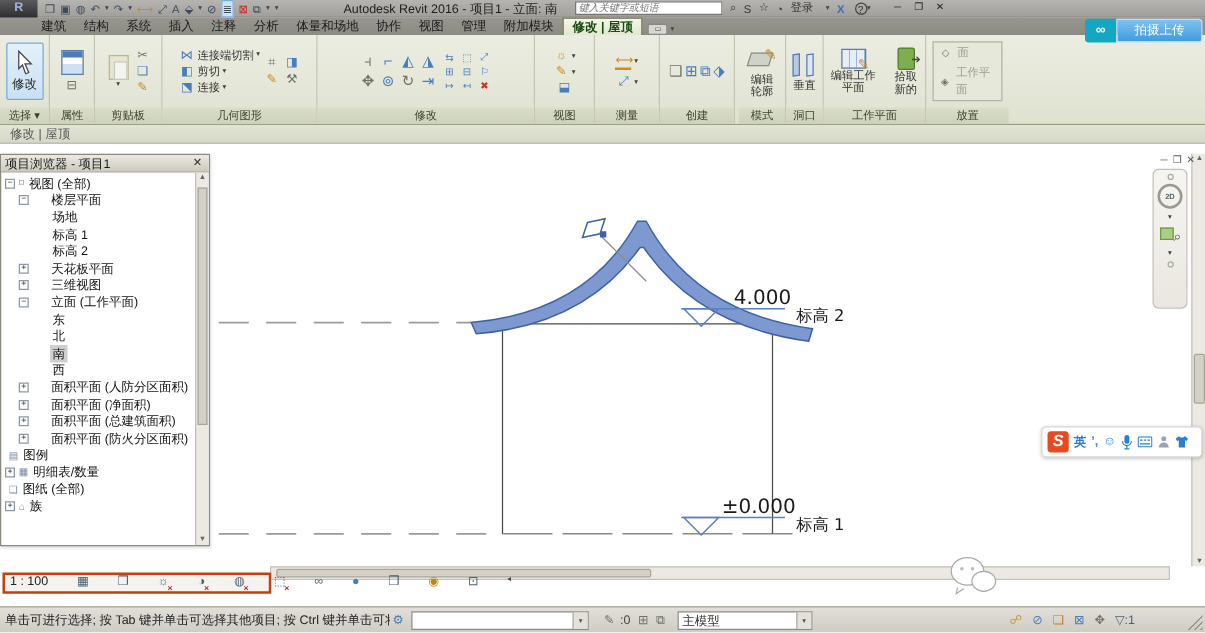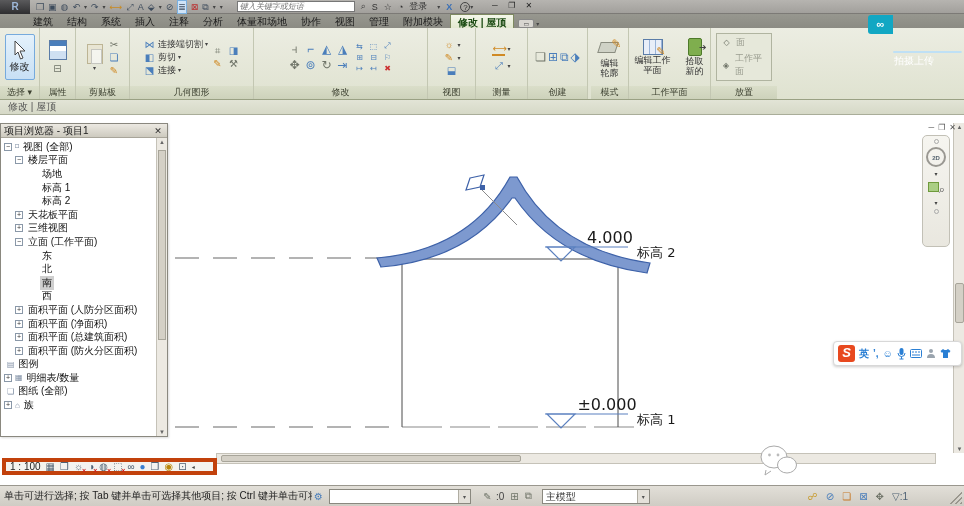--- a/index.html
+++ b/index.html
@@ -25,21 +25,21 @@
   
   #tabrow { left:0; top:14px; width:964px; height:14px; background:linear-gradient(#97978f,#8b8b83); display:flex; align-items:flex-end; z-index:35; }
   .rtab { padding:1px 7px; font-size:10px; color:#1a1a1a; height:14px; line-height:13px; }
   .rtab.active { background:linear-gradient(#f4f7ea,#e2e8cf); border:1px solid #7e8a60; border-bottom:none; color:#1a4a12; font-weight:bold; }
   #tab-extra { display:flex; align-items:center; margin-left:4px; gap:2px; }
   #camera-chip { width:16px; height:9px; background:#d8d6d0; border:1px solid #888; border-radius:2px; font-size:6px; line-height:8px; text-align:center; color:#444; }
 
   
   #capture { left:868px; top:15px; width:94px; height:19px; display:flex; z-index:60; }
   #capture-logo { width:25px; height:19px; background:#12a7c3; border-radius:3px 0 0 3px; color:#fff; font-size:11px; font-weight:bold; text-align:center; line-height:18px; }
-  #capture-btn { flex:1; background:linear-gradient(#7ec2f2,#3f9be0); border:1px solid #bfe0f5; border-radius:0 3px 3px 0; color:#fff; font-size:10px; line-height:17px;margin-top:36px; }
+  #capture-btn { flex:1; background:linear-gradient(#7ec2f2,#3f9be0); border:1px solid #bfe0f5; border-radius:0 3px 3px 0; color:#fff; font-size:10px; text-align:center; line-height:17px; }
 
   
   #ribbon { left:0; top:28px; width:964px; height:72px; background:linear-gradient(#ecede2,#dfe2d0); border-bottom:1px solid #9aa184; display:flex; z-index:30; }
   .panel { display:flex; flex-direction:column; border-right:1px solid #c3c7b2; }
   .panel-body { flex:1; display:flex; align-items:center; justify-content:center; gap:3px; padding:2px 3px; }
   .panel-label { height:13px; background:linear-gradient(#dadec9,#cdd2bb); font-size:9px; color:#3c4030; text-align:center; line-height:13px; white-space:nowrap; }
   .bigbtn { display:flex; flex-direction:column; align-items:center; justify-content:center; font-size:9px; color:#333; padding:1px 2px; }
   .smallcol { display:flex; flex-direction:column; gap:2px; }
   .si { font-size:10px; line-height:11px; color:#4a7ebb; text-align:center; width:13px; }
   .si.gray { color:#6f7468; }
@@ -85,39 +85,39 @@
   #zoomicon { width:18px; height:16px; position:relative; }
   #zoomicon .sq { position:absolute; left:1px; top:2px; width:11px; height:10px; background:#aace84; border:1px solid #6f9a3c; }
   #zoomicon .mg { position:absolute; right:0; bottom:0; font-size:11px; color:#555; }
   #vscroll { right:0; top:8px; width:11px; height:330px; background:#ece9e2; border-left:1px solid #c5c2b8; z-index:4; }
   #vscroll .thumb { position:absolute; left:1px; top:160px; width:9px; height:40px; background:#d4d0c6; border:1px solid #a8a59a; border-radius:2px; }
   #vscroll .arr { position:absolute; left:0; width:11px; text-align:center; font-size:6px; color:#666; }
   #hscroll { left:216px; top:338px; width:720px; height:11px; background:#ece9e2; border:1px solid #c5c2b8; z-index:4; }
   #hscroll .thumb { position:absolute; left:4px; top:1px; width:300px; height:7px; background:#d4d0c6; border:1px solid #a8a59a; border-radius:2px; }
 
   
-  #vcb { left:2px; top:458px; width:215px; height:17px; display:flex; align-items:center; gap:5px; background:#f4f3ef; border:4px solid #c2410c; padding:0 4px; z-index:20; }
+  #vcb { left:2px; top:458px; width:215px; height:17px; display:flex; gap:23px; background:#f4f3ef; border:2px solid #c2410c; padding:0 4px; z-index:20; }
   #vcb .scale { font-size:10px; color:#222; white-space:nowrap; }
   .vi { font-size:10px; color:#4f6274; position:relative; }
   .vi .x { position:absolute; right:-3px; bottom:-2px; color:#c22; font-size:7px; font-weight:bold; }
 
   
   #browser { left:0; top:123px; width:168px; height:314px; background:#fff; border:1px solid #8a887f; box-shadow:1px 1px 2px rgba(0,0,0,.15); z-index:10; display:flex; flex-direction:column; }
   #browser-title { height:14px; background:linear-gradient(#ece9e2,#cdcabf); border-bottom:1px solid #a8a59a; display:flex; align-items:center; padding:0 3px; }
   #browser-title .t { flex:1; font-size:10px; color:#1a1a1a; }
   #browser-close { font-size:9px; color:#333; width:12px; text-align:center; }
   #tree-wrap { flex:1; display:flex; overflow:hidden; }
   #tree { flex:1; padding-top:2px; }
   .trow { display:flex; align-items:center; height:13.6px; white-space:nowrap; }
   .trow .lbl { font-size:10px; color:#111; padding:0 2px; }
   .trow.selected .lbl { background:#cfcfcf; }
   .exp { width:8px; height:8px; border:1px solid #8a98a8; background:#fff; font-size:7px; line-height:6px; text-align:center; color:#333; margin-right:3px; flex:none; }
   .noexp { width:11px; flex:none; }
   .ti { font-size:8px; color:#7a8aa0; margin-right:2px; flex:none; }
-  .ind1 { margin-left:14px; } .ind2 { margin-left:28px; } .ind0 { margin-left:3px; }
+  .ind1 { margin-left:14px;gap:13px; } .ind2 { margin-left:28px; } .ind0 { margin-left:3px; }
   #tree-scroll { width:11px; background:#ece9e2; border-left:1px solid #c5c2b8; position:relative; }
   #tree-scroll .arr { position:absolute; left:0; width:10px; text-align:center; font-size:6px; color:#666; }
   #tree-scroll .thumb { position:absolute; left:1px; top:12px; width:8px; height:190px; background:#d4d0c6; border:1px solid #a8a59a; }
 
   
   #ime { left:833px; top:341px; width:129px; height:25px; background:#fff; border:1px solid #d8d8d8; border-radius:4px; box-shadow:0 1px 3px rgba(0,0,0,.2); display:flex; align-items:center; gap:4px; padding:0 4px; z-index:50; }
   #ime-logo { width:17px; height:17px; background:#e8491f; border-radius:3px; color:#fff; font-weight:bold; font-size:13px; text-align:center; line-height:16px; font-style:italic; }
   .ime-ic { color:#2a7fd4; font-size:10px; font-weight:bold; }
 
   
@@ -158,20 +158,21 @@
     <span class="qicon">A</span>
     <span class="qicon">⬙</span>
       <span class="caret">▾</span>
     <span class="qicon">⊘</span>
     <span class="qicon sel">≣</span>
     <span class="qicon red">⊠</span>
     <span class="qicon">⧉</span>
       <span class="caret">▾</span>
     <span class="caret">▾</span>
   </div>
+  <span id="titletext">Autodesk Revit 2016 - 项目1 - 立面: 南</span>
   <input id="searchbox" placeholder="键入关键字或短语" style="">
   <span class="tb-ic">⌕</span>
   <span class="tb-ic">S</span>
   <span class="tb-ic">☆</span>
   <span class="tb-ic">◔</span>
   <span class="tb-ic">登录</span>
   <span class="caret" style="margin-left:10px">▾</span>
   <span class="tb-ic" style="color:#3a6fb5;font-weight:bold">X</span>
   <div id="help-circ">?</div>
   <span class="caret">▾</span>
@@ -344,20 +345,30 @@
     <div class="panel-body" style="flex-direction:column;gap:1px">
       <div class="roofpen">
           <div class="shape"></div>
           <span class="pen">✎</span>
         </div>
       <div class="vertlabel" style="width:26px">编辑轮廓</div>
     </div>
     <div class="panel-label">模式</div>
   </div>
 
+  <div class="panel" style="width:30px">
+    <div class="panel-body" style="flex-direction:column;gap:1px">
+      <div class="vert-ic">
+          <i></i>
+          <i></i>
+        </div>
+      <div class="vertlabel">垂直</div>
+    </div>
+    <div class="panel-label">洞口</div>
+  </div>
 
   <div class="panel" style="width:82px">
     <div class="panel-body" style="gap:6px">
       <div class="bigbtn">
         <div class="wp-ic">
             <span class="pen">✎</span>
           </div>
         <div class="vertlabel" style="width:40px">编辑工作平面</div>
       </div>
       <div class="bigbtn">

